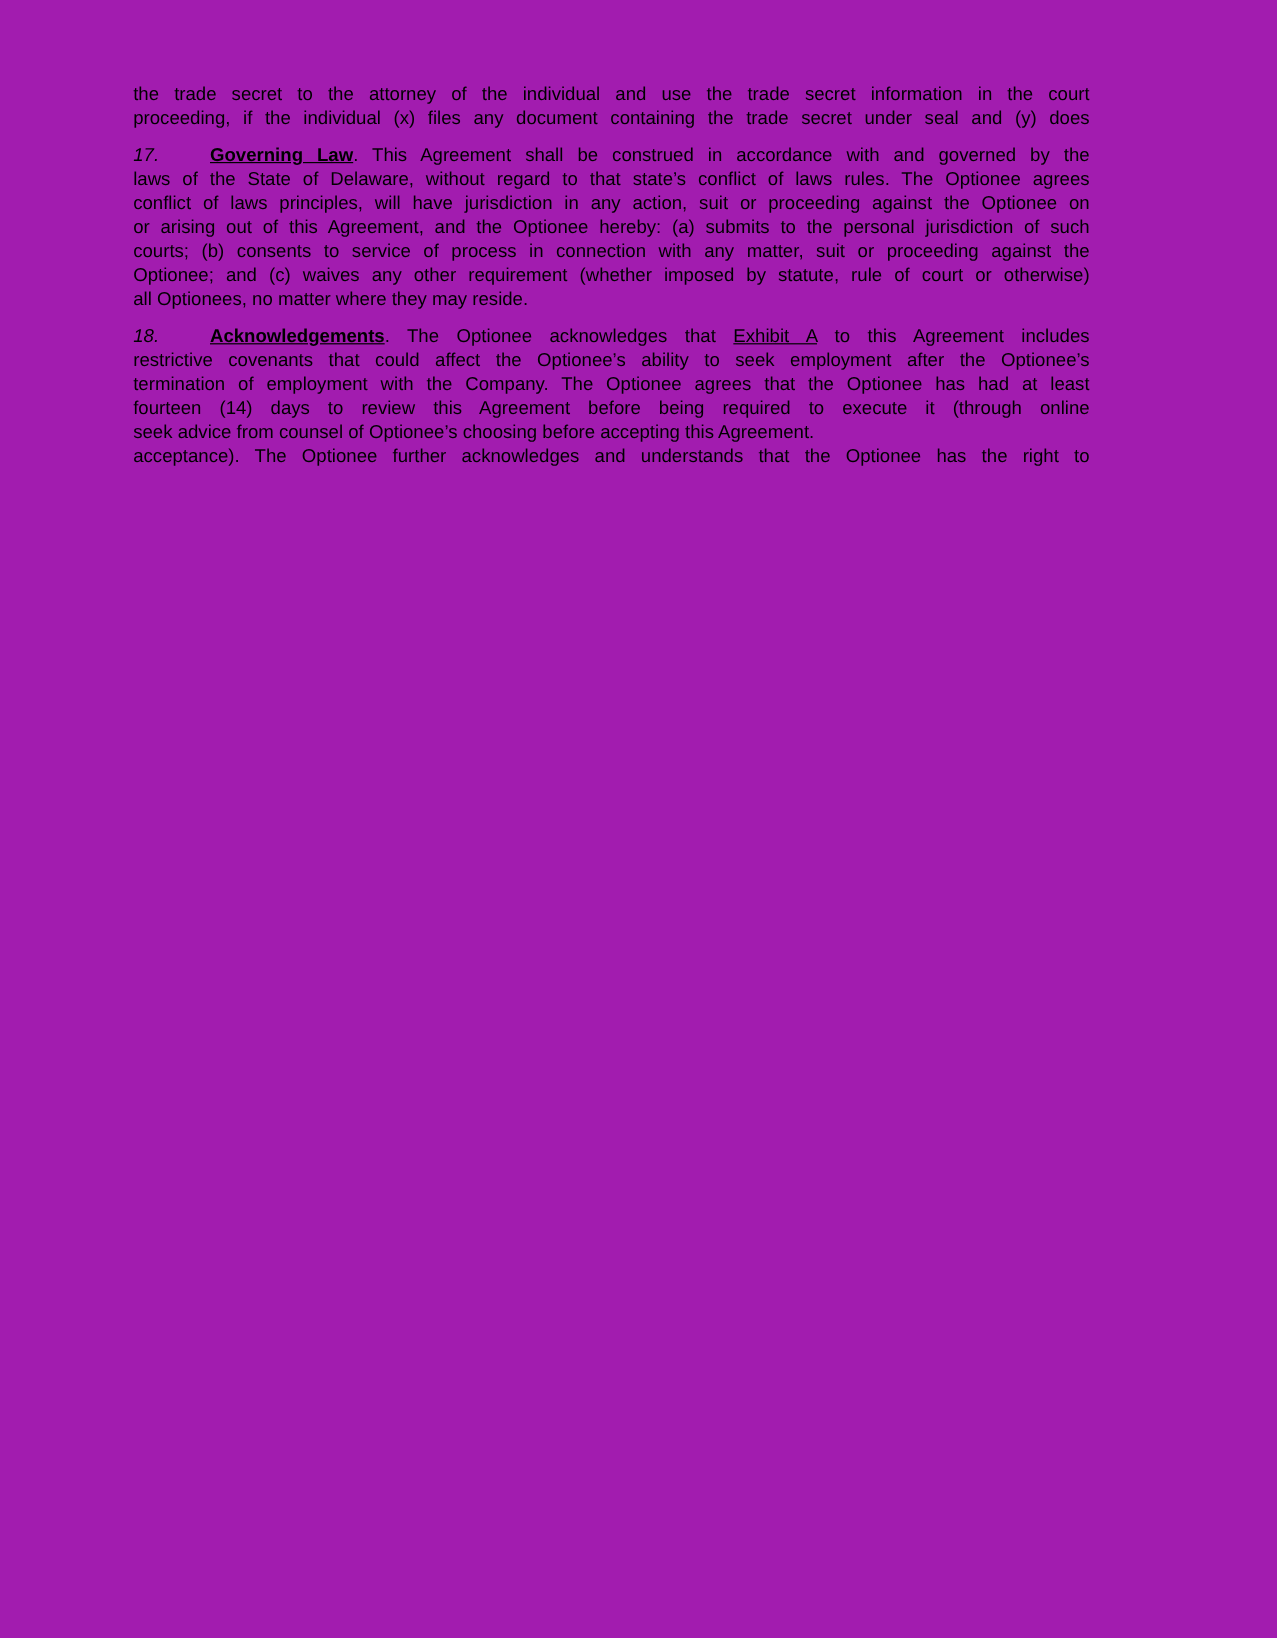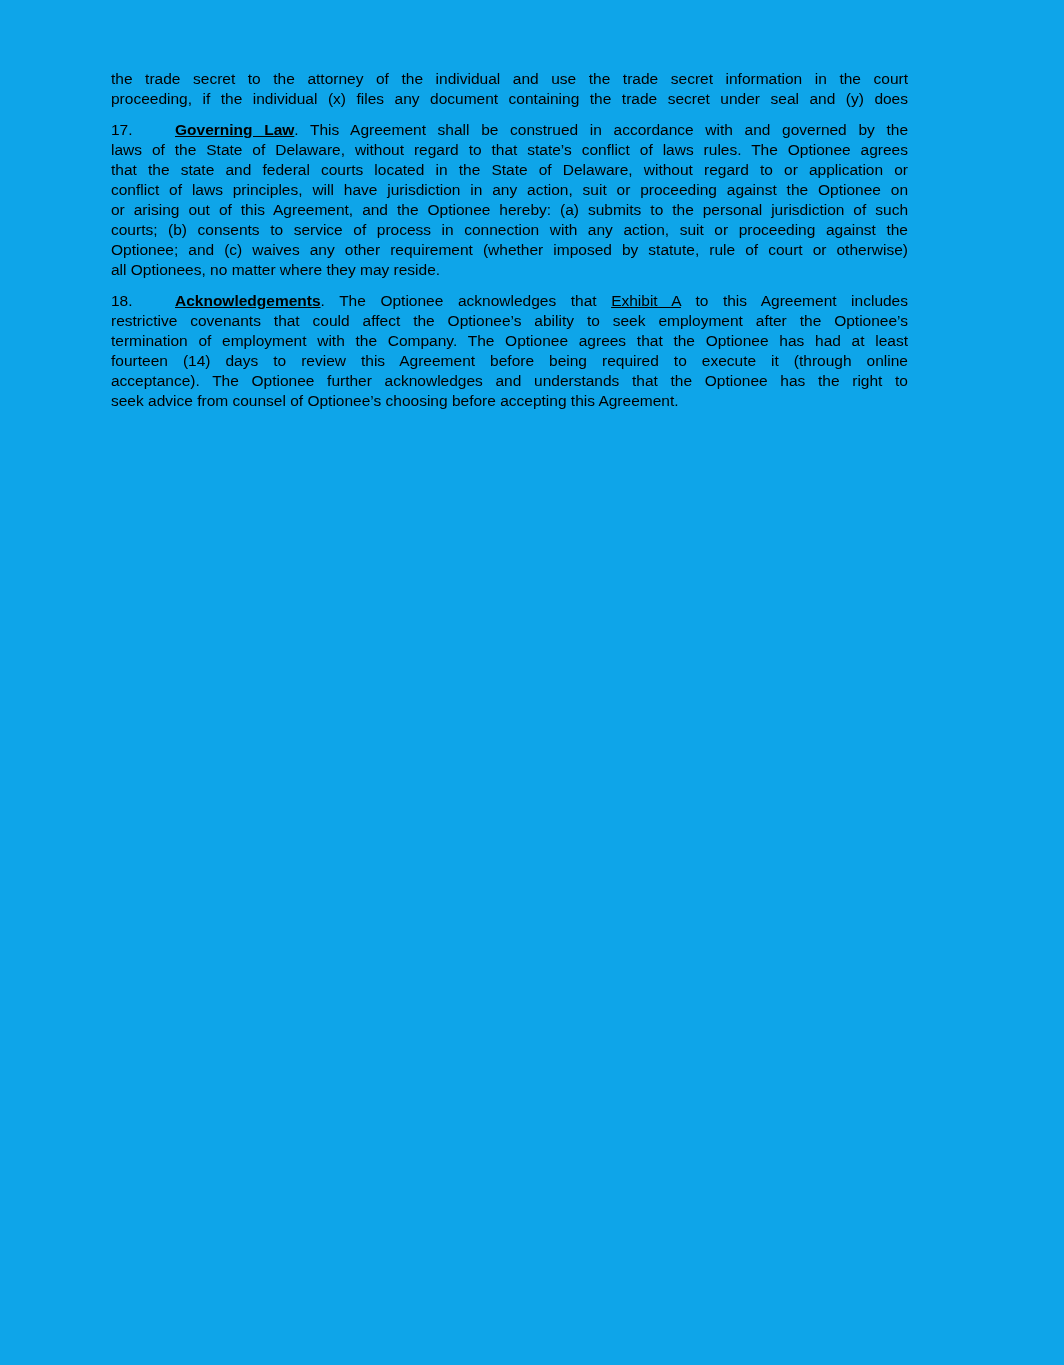--- a/index.html
+++ b/index.html
@@ -4,21 +4,21 @@
 <style>
   html, body {
     margin: 0;
     padding: 0;
     background: #ffffff;
   }
   .page {
     position: relative;
     width: 1064px;
     height: 1365px;
-    background: #0ea5e9;
+    background: #a21caf;
     overflow: hidden;
     font-family: "Liberation Sans", sans-serif;
   }
   .doc-body {
     position: absolute;
     left: 111px;
     top: 69px;
     width: 797px;
     color: #000000;
     font-size: 15.5px;
@@ -34,45 +34,45 @@
     height: 20px;
     overflow: hidden;
   }
   .line.last {
     text-align-last: left;
     -moz-text-align-last: left;
   }
   .num {
     display: inline-block;
     width: 64px;
+    font-style: italic;
   }
   .b { font-weight: bold; }
   .u { text-decoration: underline; }
 </style>
 </head>
 <body>
 
 <div class="page">
   <div class="doc-body">
       <div class="para">
         <div class="line"><span>the trade secret to the attorney of the individual and use the trade secret information in the court</span></div>
         <div class="line"><span>proceeding, if the individual (x) files any document containing the trade secret under seal and (y) does</span></div>
       </div>
       <div class="para">
         <div class="line"><span class="num">17.</span><span class="b u">Governing Law</span><span>.  This Agreement shall be construed in accordance with and governed by the</span></div>
         <div class="line"><span>laws of the State of Delaware, without regard to that state’s conflict of laws rules.  The Optionee agrees</span></div>
-        <div class="line"><span>that the state and federal courts located in the State of Delaware, without regard to or application or</span></div>
         <div class="line"><span>conflict of laws principles, will have jurisdiction in any action, suit or proceeding against the Optionee on</span></div>
         <div class="line"><span>or arising out of this Agreement, and the Optionee hereby: (a) submits to the personal jurisdiction of such</span></div>
-        <div class="line"><span>courts; (b) consents to service of process in connection with any action, suit or proceeding against the</span></div>
+        <div class="line"><span>courts; (b) consents to service of process in connection with any matter, suit or proceeding against the</span></div>
         <div class="line"><span>Optionee; and (c) waives any other requirement (whether imposed by statute, rule of court or otherwise)</span></div>
         <div class="line last"><span>all Optionees, no matter where they may reside.</span></div>
       </div>
       <div class="para">
         <div class="line"><span class="num">18.</span><span class="b u">Acknowledgements</span><span>.  The Optionee acknowledges that </span><span class="u">Exhibit A</span><span> to this Agreement includes</span></div>
         <div class="line"><span>restrictive covenants that could affect the Optionee’s ability to seek employment after the Optionee’s</span></div>
         <div class="line"><span>termination of employment with the Company.  The Optionee agrees that the Optionee has had at least</span></div>
         <div class="line"><span>fourteen (14) days to review this Agreement before being required to execute it (through online</span></div>
+        <div class="line last"><span>seek advice from counsel of Optionee’s choosing before accepting this Agreement.</span></div>
         <div class="line"><span>acceptance).  The Optionee further acknowledges and understands that the Optionee has the right to</span></div>
-        <div class="line last"><span>seek advice from counsel of Optionee’s choosing before accepting this Agreement.</span></div>
       </div>
     </div>
 </div>
 
 </body></html>

